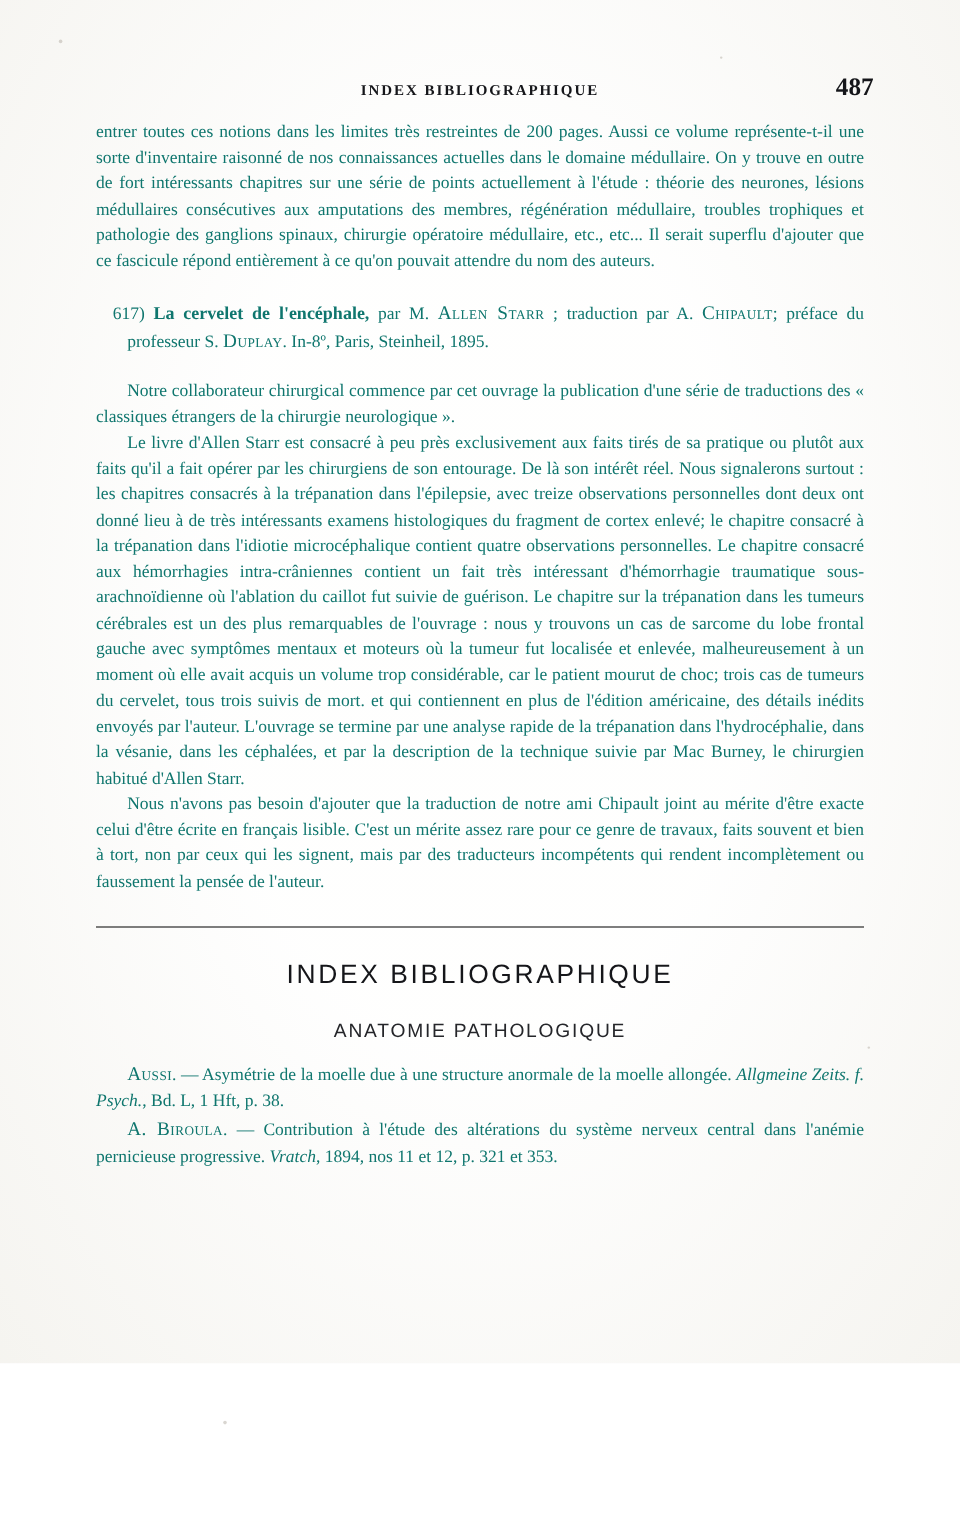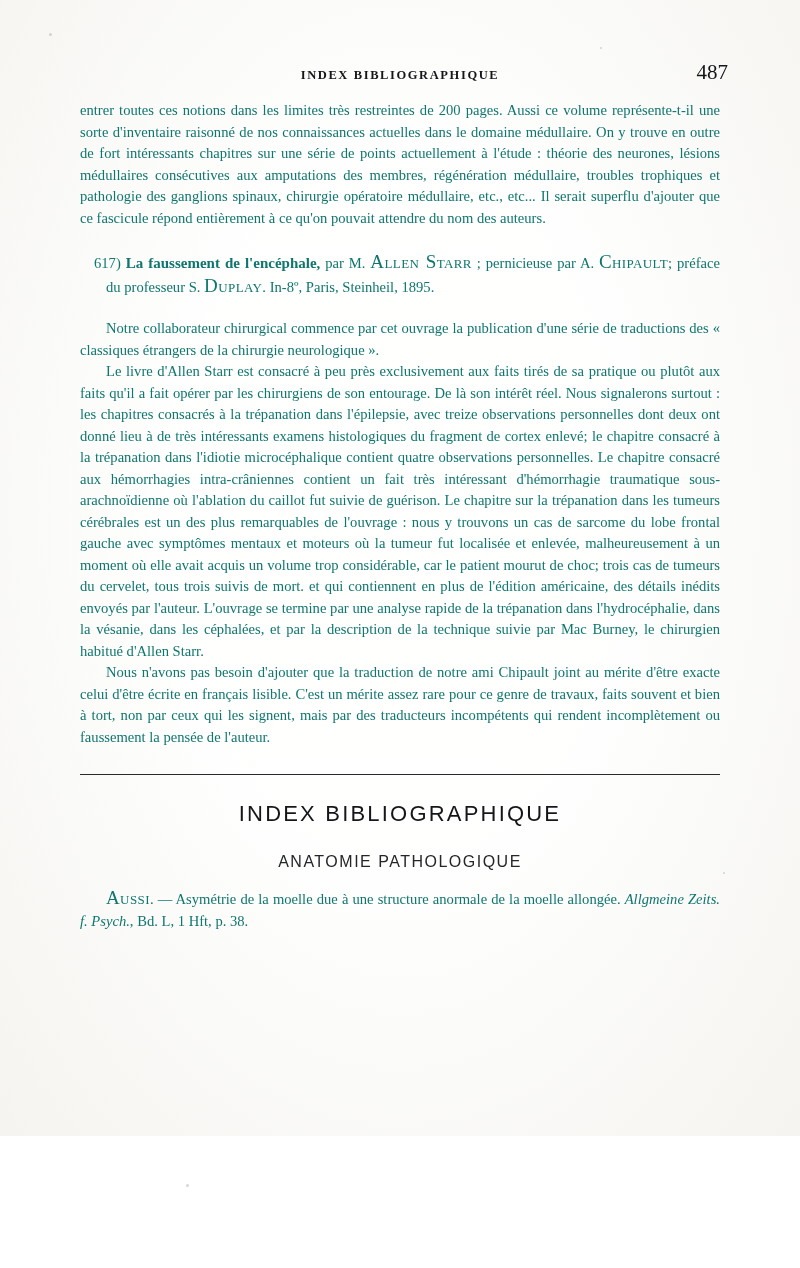--- a/index.html
+++ b/index.html
@@ -52,39 +52,39 @@
     letter-spacing: 1.6px;
     font-weight: bold;
     color: #15161a;
   }
   .folio {
     position: absolute;
     right: -8px;
     top: 0px;
     font-family: "Liberation Serif", serif;
     font-size: 21px;
-    font-weight: normal;
+    font-weight: bold;
     color: #15161a;
   }
   
   p {
     margin: 0;
     font-size: 14.6px;
     line-height: 21.5px;
     text-align: justify;
     text-justify: inter-word;
     color: #0f766e;
   }
   .para-indent { text-indent: 26px; }
   .block {
     margin-bottom: 0;
   }
   .sc {
     font-variant: small-caps;
-    font-size: 19px;
+    font-size: 16px;
     letter-spacing: 0.4px;
   }
   .signature {
     text-align: right;
     font-variant: small-caps;
     letter-spacing: 0.5px;
     font-size: 14.2px;
     margin-top: 2px;
   }
   
@@ -158,33 +158,36 @@
     <div class="running-head">
       <div class="running-title">INDEX BIBLIOGRAPHIQUE</div>
       <div class="folio">487</div>
     </div>
 
     <div class="block">
       <p>entrer toutes ces notions dans les limites très restreintes de 200 pages. Aussi ce volume représente-t-il une sorte d'inventaire raisonné de nos connaissances actuelles dans le domaine médullaire. On y trouve en outre de fort intéressants chapitres sur une série de points actuellement à l'étude : théorie des neurones, lésions médullaires consécutives aux amputations des membres, régénération médullaire, troubles trophiques et pathologie des ganglions spinaux, chirurgie opératoire médullaire, etc., etc... Il serait superflu d'ajouter que ce fascicule répond entièrement à ce qu'on pouvait attendre du nom des auteurs.</p>
     </div>
 
     <div class="entry">
-      <p><span class="entry-num">617)</span> <span class="entry-title">La faussement de l'encéphale,</span><span> par M. </span><span class="sc">Allen Starr</span><span> ; pernicieuse par A. </span><span class="sc">Chipault</span><span>; préface du professeur S. </span><span class="sc">Duplay</span><span>. In-8º, Paris, Steinheil, 1895.</span></p>
+      <p><span class="entry-num">617)</span> <span class="entry-title">La cervelet de l'encéphale,</span><span> par M. </span><span class="sc">Allen Starr</span><span> ; traduction par A. </span><span class="sc">Chipault</span><span>; préface du professeur S. </span><span class="sc">Duplay</span><span>. In-8º, Paris, Steinheil, 1895.</span></p>
     </div>
 
     <div class="body-block">
       <p class="para-indent">Notre collaborateur chirurgical commence par cet ouvrage la publication d'une série de traductions des « classiques étrangers de la chirurgie neurologique ».</p>
       <p class="para-indent">Le livre d'Allen Starr est consacré à peu près exclusivement aux faits tirés de sa pratique ou plutôt aux faits qu'il a fait opérer par les chirurgiens de son entourage. De là son intérêt réel. Nous signalerons surtout : les chapitres consacrés à la trépanation dans l'épilepsie, avec treize observations personnelles dont deux ont donné lieu à de très intéressants examens histologiques du fragment de cortex enlevé; le chapitre consacré à la trépanation dans l'idiotie microcéphalique contient quatre observations personnelles. Le chapitre consacré aux hémorrhagies intra-crâniennes contient un fait très intéressant d'hémorrhagie traumatique sous-arachnoïdienne où l'ablation du caillot fut suivie de guérison. Le chapitre sur la trépanation dans les tumeurs cérébrales est un des plus remarquables de l'ouvrage : nous y trouvons un cas de sarcome du lobe frontal gauche avec symptômes mentaux et moteurs où la tumeur fut localisée et enlevée, malheureusement à un moment où elle avait acquis un volume trop considérable, car le patient mourut de choc; trois cas de tumeurs du cervelet, tous trois suivis de mort. et qui contiennent en plus de l'édition américaine, des détails inédits envoyés par l'auteur. L'ouvrage se termine par une analyse rapide de la trépanation dans l'hydrocéphalie, dans la vésanie, dans les céphalées, et par la description de la technique suivie par Mac Burney, le chirurgien habitué d'Allen Starr.</p>
       <p class="para-indent">Nous n'avons pas besoin d'ajouter que la traduction de notre ami Chipault joint au mérite d'être exacte celui d'être écrite en français lisible. C'est un mérite assez rare pour ce genre de travaux, faits souvent et bien à tort, non par ceux qui les signent, mais par des traducteurs incompétents qui rendent incomplètement ou faussement la pensée de l'auteur.</p>
     </div>
 
     <hr class="rule">
 
     <div class="section-title">INDEX BIBLIOGRAPHIQUE</div>
     <div class="subsection-title">ANATOMIE PATHOLOGIQUE</div>
 
     <div class="ref">
       <p class="ref-indent"><span class="sc">Aussi</span><span>. — </span><span>Asymétrie de la moelle due à une structure anormale de la moelle allongée. </span><i>Allgmeine Zeits. f. Psych.</i><span>, Bd. L, 1 Hft, p. 38.</span></p>
     </div>
 
+    <div class="ref">
+      <p class="ref-indent"><span class="sc">A. Biroula</span><span>. — </span><span>Contribution à l'étude des altérations du système nerveux central dans l'anémie pernicieuse progressive. </span><i>Vratch</i><span>, 1894, nos 11 et 12, p. 321 et 353.</span></p>
+    </div>
 
   </div>
 </div>
 
 </body></html>

